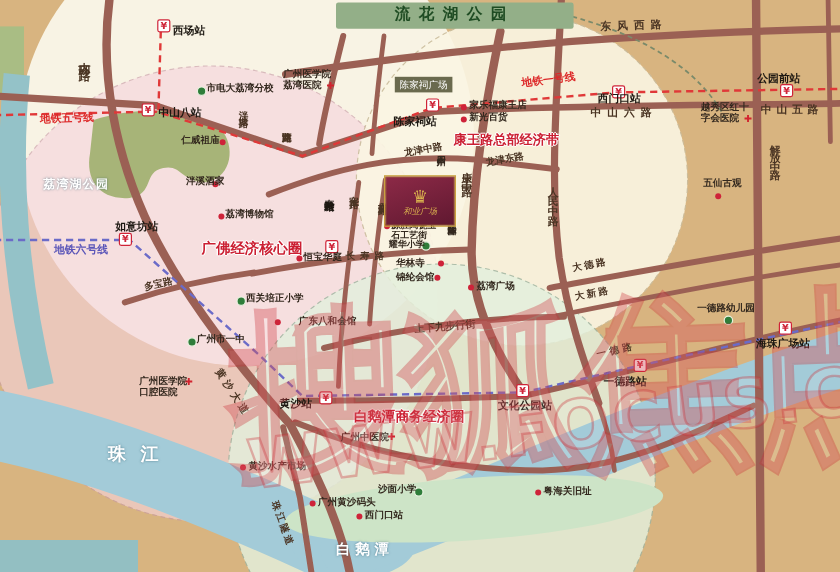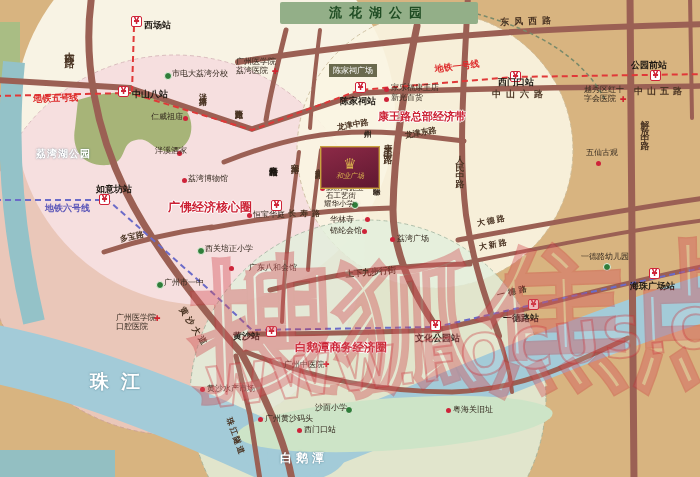--- a/index.html
+++ b/index.html
@@ -1,20 +1,20 @@
 <!DOCTYPE html>
 <html><head>
 <meta charset="utf-8">
 <style>
   html,body{margin:0;padding:0;background:#888;}
   #map{position:relative;width:700px;height:477px;overflow:hidden;
        font-family:"DejaVu Sans","Liberation Sans",sans-serif;background:#d8b480;}
   #map svg{position:absolute;left:0;top:0;z-index:1;}
   .a{position:absolute;z-index:5;white-space:nowrap;}
-  .lbl{font-size:8px;color:#33281e;font-weight:normal;line-height:1.1;}
+  .lbl{font-size:8px;color:#33281e;font-weight:bold;line-height:1.1;}
   .wrapl{white-space:normal;width:41px;}
   .st{font-size:9px;color:#1d1812;font-weight:bold;}
   .road{font-size:9px;color:#4a3423;font-weight:bold;}
   .vert{writing-mode:vertical-rl;text-orientation:upright;}
   .rot{transform-origin:0 0;}
   .zone{color:#cb1f32;font-weight:bold;
         text-shadow:1px 0 0 #fff,-1px 0 0 #fff,0 1px 0 #fff,0 -1px 0 #fff;}
   .wlbl{color:#ffffff;font-weight:bold;text-shadow:0 0 2px rgba(20,70,90,.6);}
   .mline{font-size:9px;font-weight:bold;}
   .l5,.l1{color:#dd2a2a;}
@@ -123,21 +123,21 @@
   <div class="a mi" style="left:650px;top:70px;">¥</div>
   <div class="a mi" style="left:99px;top:194px;">¥</div>
   <div class="a mi" style="left:271px;top:200px;">¥</div>
   <div class="a mi" style="left:266px;top:326px;">¥</div>
   <div class="a mi" style="left:430px;top:320px;">¥</div>
   <div class="a mi" style="left:528px;top:299px;">¥</div>
   <div class="a mi" style="left:649px;top:268px;">¥</div>
 
   <div class="a st" style="left:144px;top:19px;">西场站</div>
   <div class="a st" style="left:132px;top:88px;font-family:Liberation Serif, serif;">中山八站</div>
-  <div class="a st" style="left:340px;top:95px;">陈家祠站</div>
+  <div class="a st" style="left:328px;top:95px;">陈家祠站</div>
   <div class="a st" style="left:498px;top:76px;text-align:center;">西门口站</div>
   <div class="a st" style="left:631px;top:59px;">公园前站</div>
   <div class="a st" style="left:96px;top:183px;">如意坊站</div>
   <div class="a st vert" style="left:268px;top:160px;font-size:8.5px;">长寿路站</div>
   <div class="a st" style="left:233px;top:330px;">黄沙站</div>
   <div class="a st" style="left:415px;top:332px;">文化公园站</div>
   <div class="a st" style="left:503px;top:312px;">一德路站</div>
   <div class="a st" style="left:630px;top:280px;">海珠广场站</div>
 
   <div class="a road vert" style="left:62px;top:44px;font-size:10px;letter-spacing:3px;">内环路</div>
@@ -155,21 +155,21 @@
   <div class="a road vert" style="left:312px;top:162px;font-size:8px;letter-spacing:1px;">文昌北路</div>
   <div class="a road" style="left:288px;top:208px;font-size:8px;letter-spacing:4px;">长寿路</div>
   <div class="a road rot" style="left:119px;top:234px;font-size:8px;transform:rotate(-13deg);">多宝路</div>
   <div class="a road rot" style="left:345px;top:269px;font-size:8.5px;transform:rotate(-5deg);">上下九步行街</div>
   <div class="a road rot" style="left:186px;top:305px;font-size:8.5px;letter-spacing:3px;transform:rotate(57deg);">黄沙大道</div>
   <div class="a road rot" style="left:476px;top:218px;font-size:8px;letter-spacing:2px;transform:rotate(-11deg);">大德路</div>
   <div class="a road rot" style="left:478px;top:242px;font-size:8px;letter-spacing:2px;transform:rotate(-11deg);">大新路</div>
   <div class="a road rot" style="left:496px;top:290px;font-size:8px;letter-spacing:3px;transform:rotate(-13deg);">一德路</div>
   <div class="a road rot" style="left:234px;top:416px;font-size:8px;letter-spacing:2px;transform:rotate(70deg);">珠江隧道</div>
 
-  <div class="a wlbl" style="left:90px;top:369px;font-size:19px;letter-spacing:12px;">珠江</div>
+  <div class="a wlbl" style="left:90px;top:369px;font-size:15px;letter-spacing:12px;">珠江</div>
   <div class="a wlbl" style="left:280px;top:450px;font-size:12px;letter-spacing:4px;">白鹅潭</div>
   <div class="a wlbl" style="left:36px;top:147px;font-size:10px;letter-spacing:1px;">荔湾湖公园</div>
 
   <div class="a sch" style="left:164px;top:72px;"></div>
   <div class="a dot" style="left:183px;top:116px;"></div>
   <div class="a dot" style="left:177px;top:151px;"></div>
   <div class="a dot" style="left:182px;top:178px;"></div>
   <div class="a crx" style="left:272px;top:68px;">✚</div>
   <div class="a dot" style="left:384px;top:87px;"></div>
   <div class="a dot" style="left:384px;top:97px;"></div>

